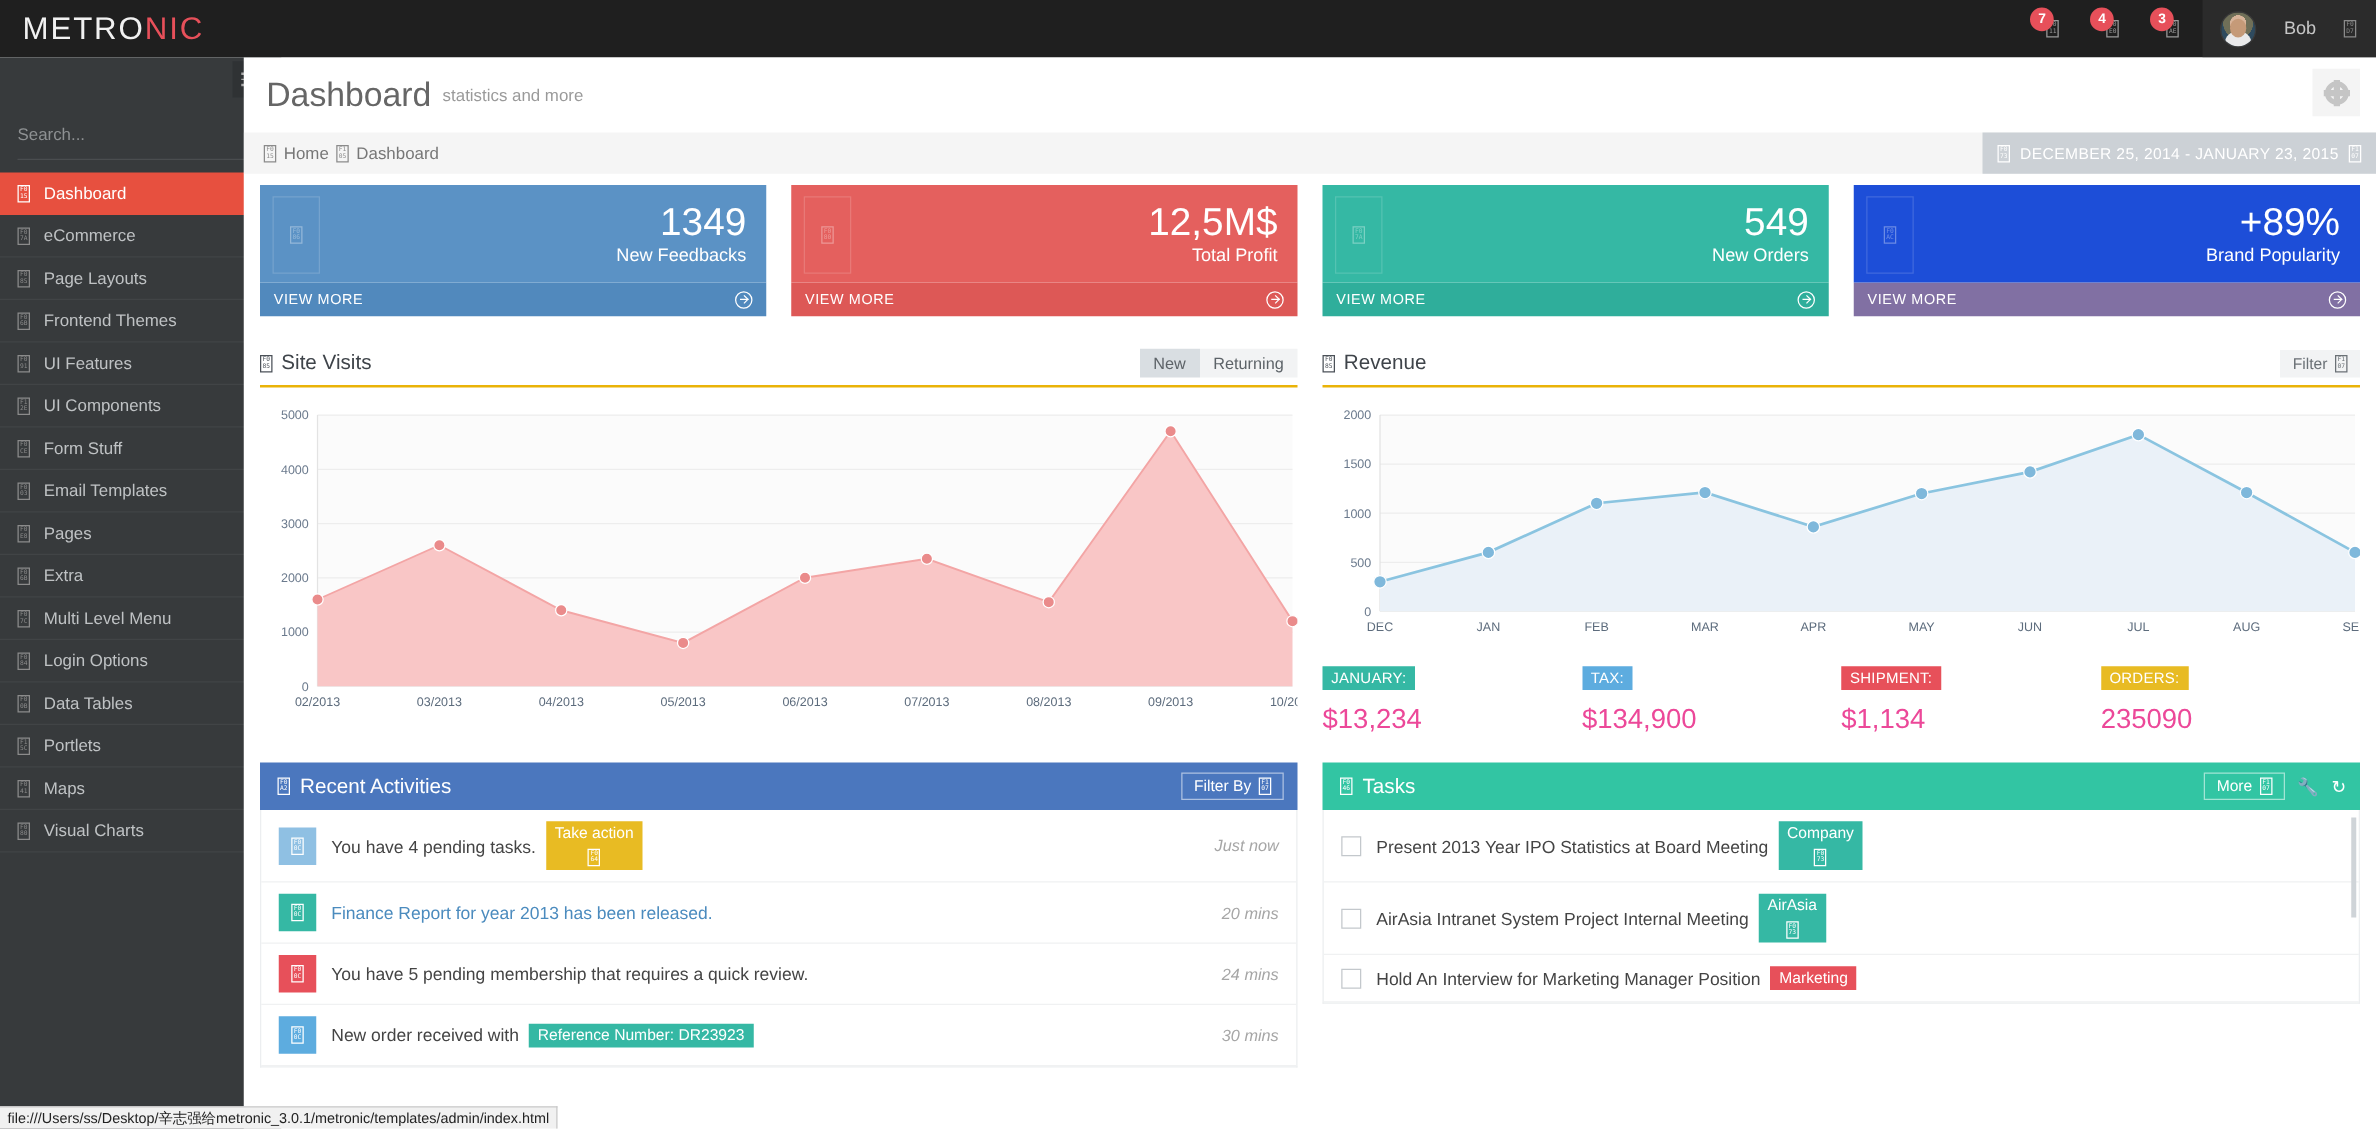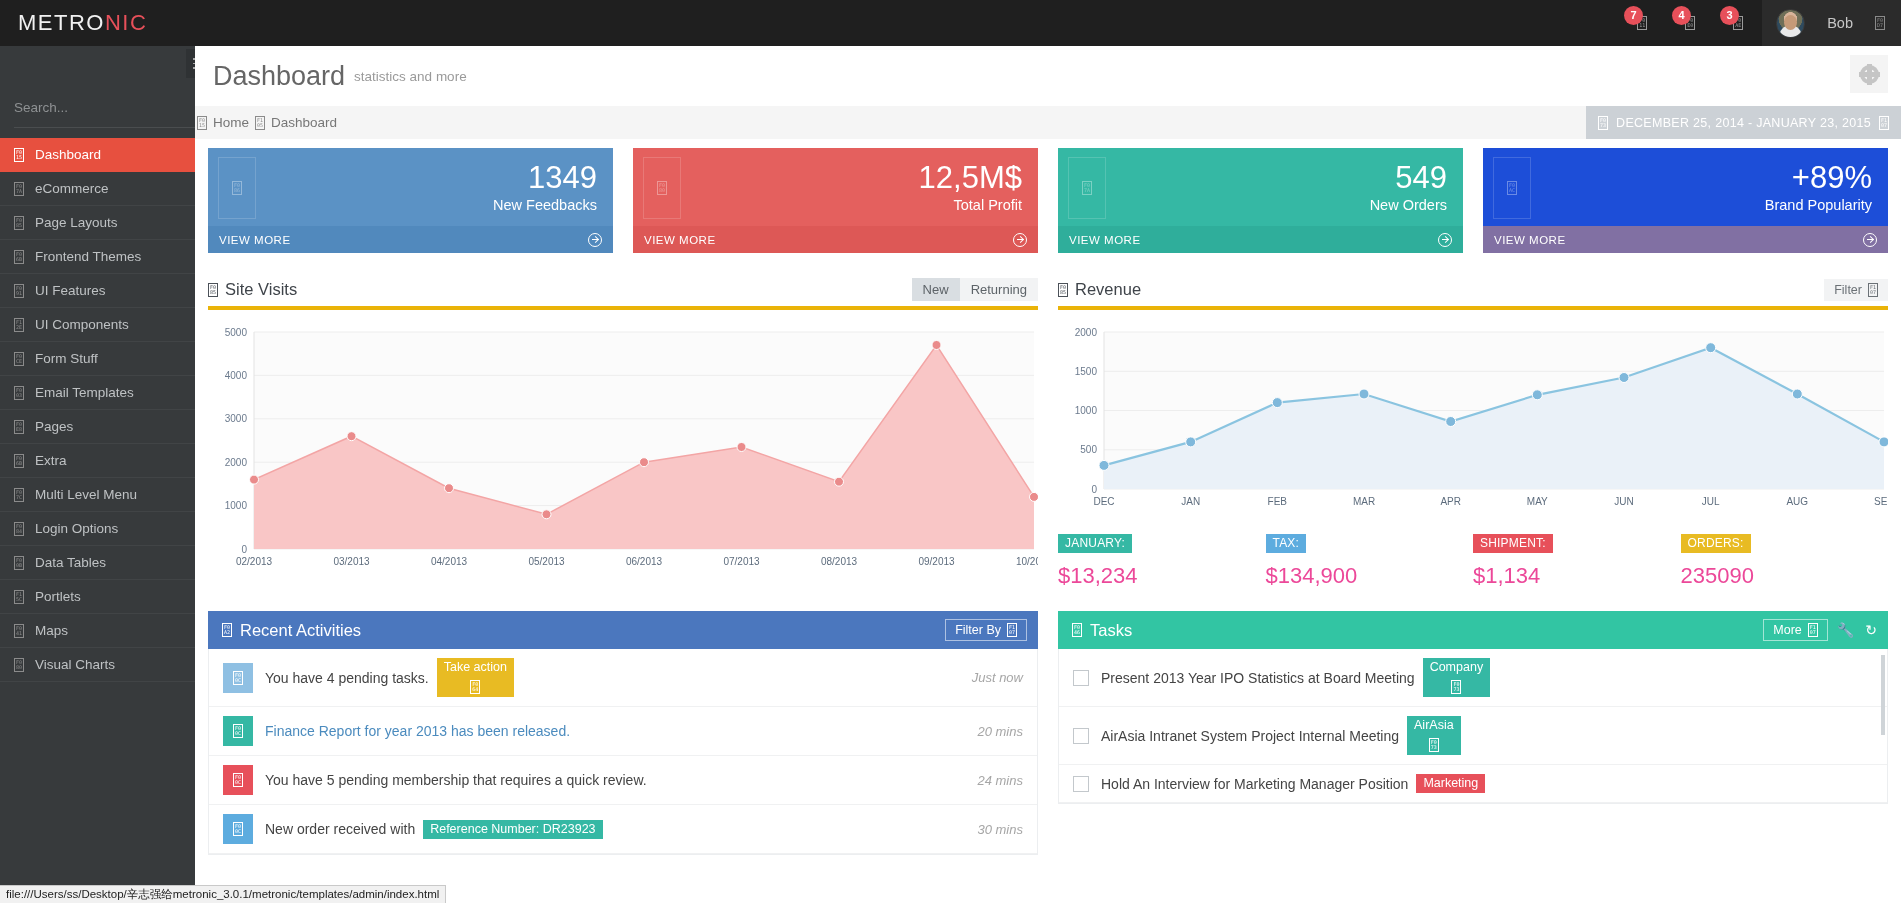--- a/index.html
+++ b/index.html
@@ -13,21 +13,21 @@
   .app { position: relative; width: 1901px; height: 903px; }
 
   
   .topbar {
     position: absolute; top: 0; left: 0; width: 1901px; height: 46px;
     background: #1f1f1f;
     display: flex; align-items: center;
   }
   .brand {
     width: 235px; padding-left: 18px;
-    font-size: 22px; letter-spacing: 1.5px; font-weight: 400;
+    font-size: 25px; letter-spacing: 1.5px; font-weight: 400;
     color: #f1f1f1;
   }
   .brand .accent { color: #e7505a; }
   .topbar-spacer { flex: 1; }
   .top-icons { display: flex; align-items: center; height: 46px; }
   .top-icon-btn {
     position: relative; width: 48px; height: 46px;
     display: flex; align-items: center; justify-content: center;
   }
   .glyphbox {
@@ -145,21 +145,21 @@
     border: 4px solid #c5c5c5; position: relative;
   }
   .gear::before, .gear::after {
     content: ""; position: absolute; background: #c5c5c5;
   }
   .gear::before { width: 21px; height: 5px; left: -5px; top: 3px; }
   .gear::after { width: 5px; height: 21px; left: 3px; top: -5px; }
 
   .breadcrumb-bar {
     height: 33px; background: #f5f5f5;
-    display: flex; align-items: center; padding: 0 0 0 2px;
+    display: flex; align-items: center; padding: 0 0 0 16px;
     position: relative;
   }
   .bc-item { color: #777; font-size: 13.5px; display: flex; align-items: center; gap: 6px; }
   .bc-sep { margin: 0 6px; }
   .daterange {
     position: absolute; right: 0; top: 0; height: 33px;
     background: #ccd1d6; color: #fff;
     display: flex; align-items: center; gap: 8px;
     padding: 0 12px; font-size: 12.5px; letter-spacing: .3px;
   }
@@ -195,21 +195,21 @@
     content: ""; position: absolute; right: 3.2px; top: 3.6px;
     width: 4px; height: 4px; border-top: 1.2px solid #fff; border-right: 1.2px solid #fff;
     transform: rotate(45deg);
   }
 
   
   .row2 { display: flex; gap: 20px; margin-top: 20px; }
   .portlet { flex: 1; min-width: 0; }
   .portlet-head {
     height: 37px; display: flex; align-items: center; justify-content: space-between;
-    border-bottom: 4px solid #eab308;
+    border-bottom: 2px solid #eab308;
   }
   .portlet-title {
     display: flex; align-items: center; gap: 7px;
     font-size: 16.5px; color: #3f444a; font-weight: 400;
   }
   .portlet-title .glyphbox { border-color: #4b5158; color: #4b5158; }
   .btn-group { display: flex; }
   .btn-tab {
     padding: 4px 11px; font-size: 13px; color: #5d6368;
     background: #f2f3f4; border: 0; cursor: pointer;

